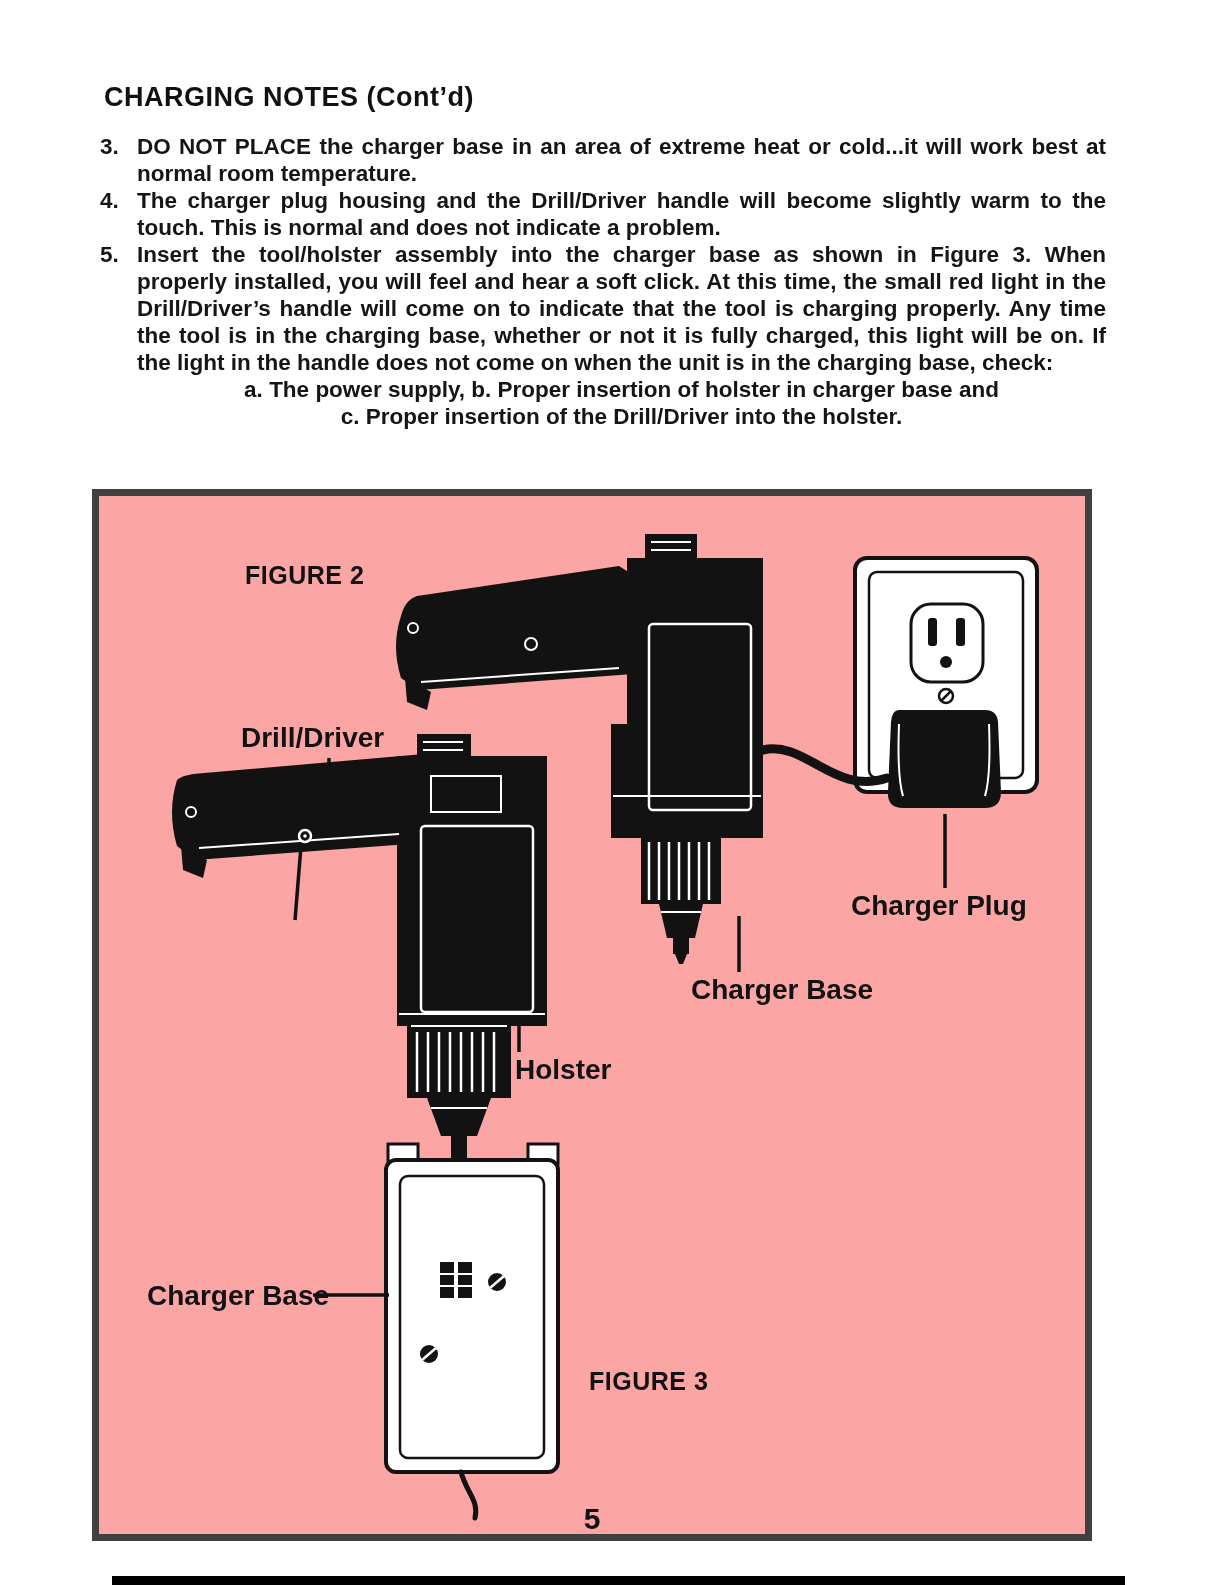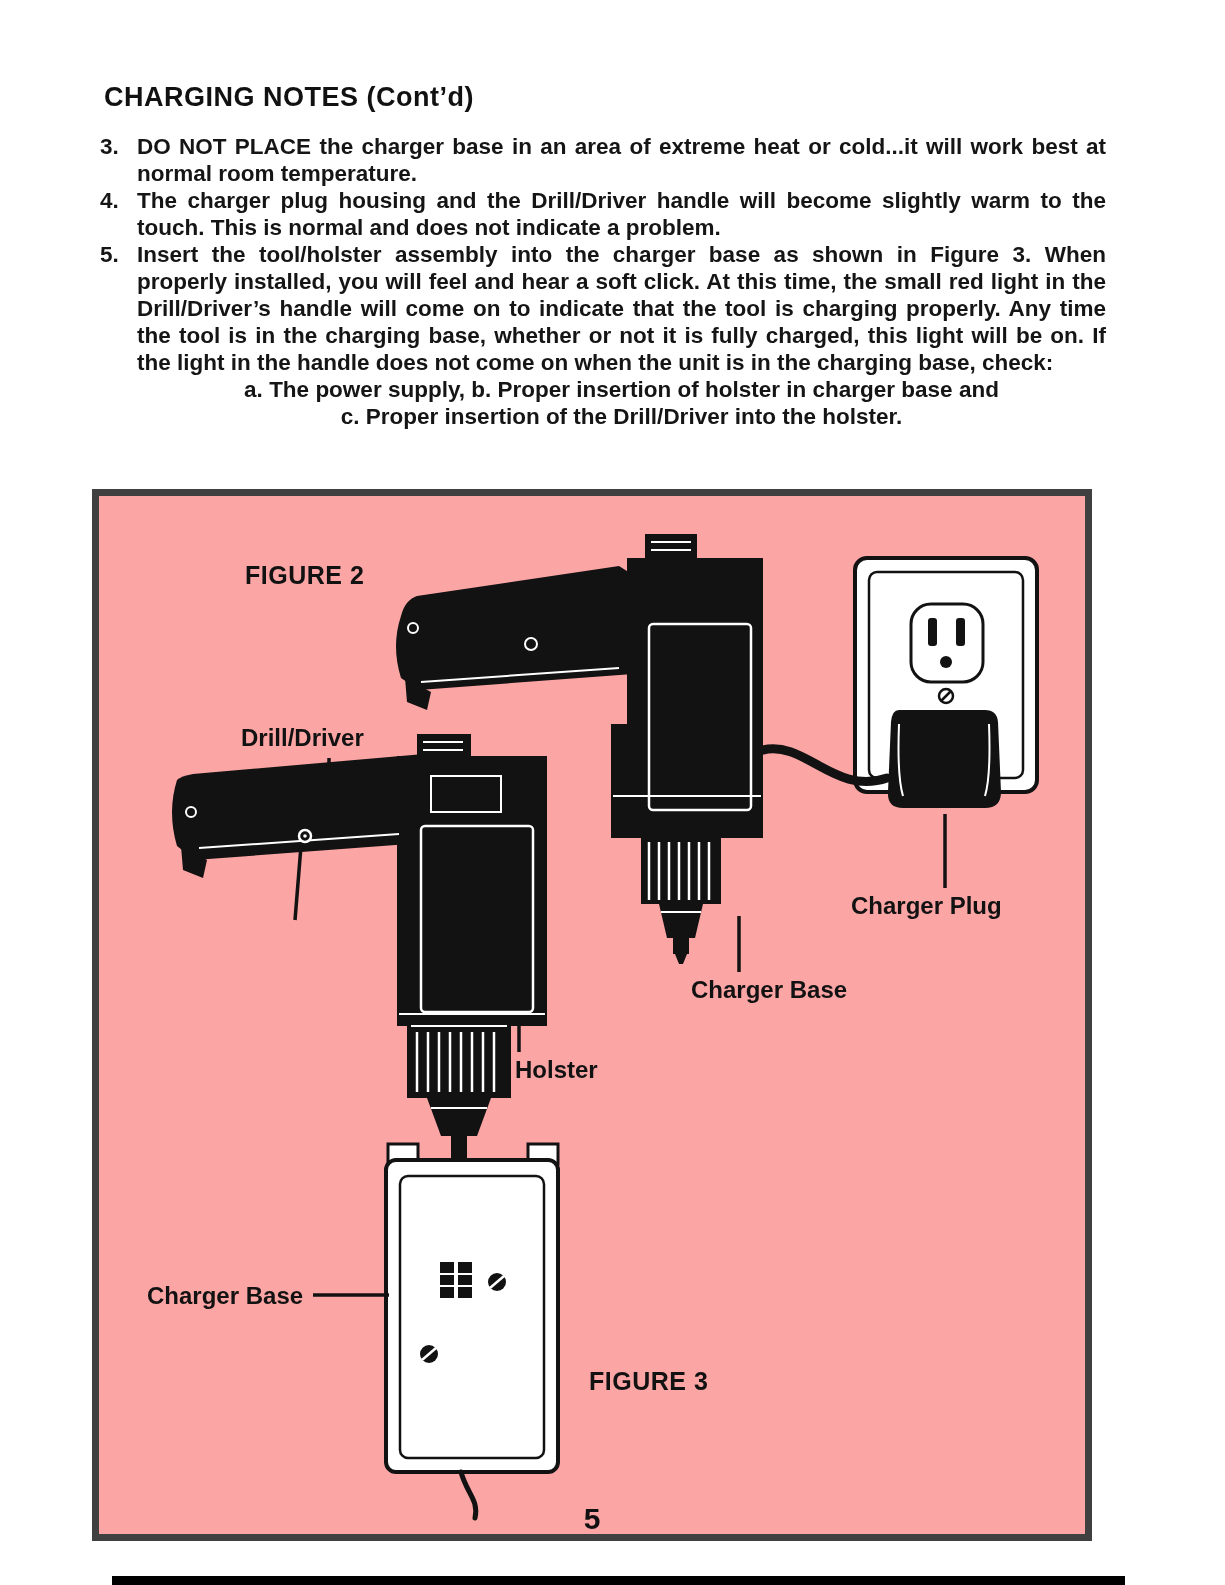--- a/index.html
+++ b/index.html
@@ -23,21 +23,21 @@
   .item { position:relative; padding-left:37px; text-align:justify; }
   .item .num { position:absolute; left:0; top:0; }
   .subline { position:relative; padding-left:37px; text-align:center; }
   .subline b, .item b { font-weight:bold; }
   .figure-box {
     position:absolute; left:92px; top:462px; width:986px; height:1038px;
     border:7px solid #404040; background:#fca5a5;margin-top:27px;
   }
   .figure-box svg { position:absolute; left:0; top:0; width:986px; height:1038px; }
   .fig-label {
-    position:absolute; font-weight:bold; font-size:24px; line-height:27px;
+    position:absolute; font-weight:bold; font-size:28px; line-height:27px;
     color:#121212; white-space:nowrap;
   }
   .fig-label.wrap { white-space:normal; }
   .fig-caption { font-size:25px; letter-spacing:.5px; }
   .page-number {
     position:absolute; left:552px; top:1502px; width:80px; text-align:center;
     font-size:30px; font-weight:bold; color:#111;
   }
   .bottom-bar {
     position:absolute; left:112px; top:1576px; width:1013px; height:9px;

